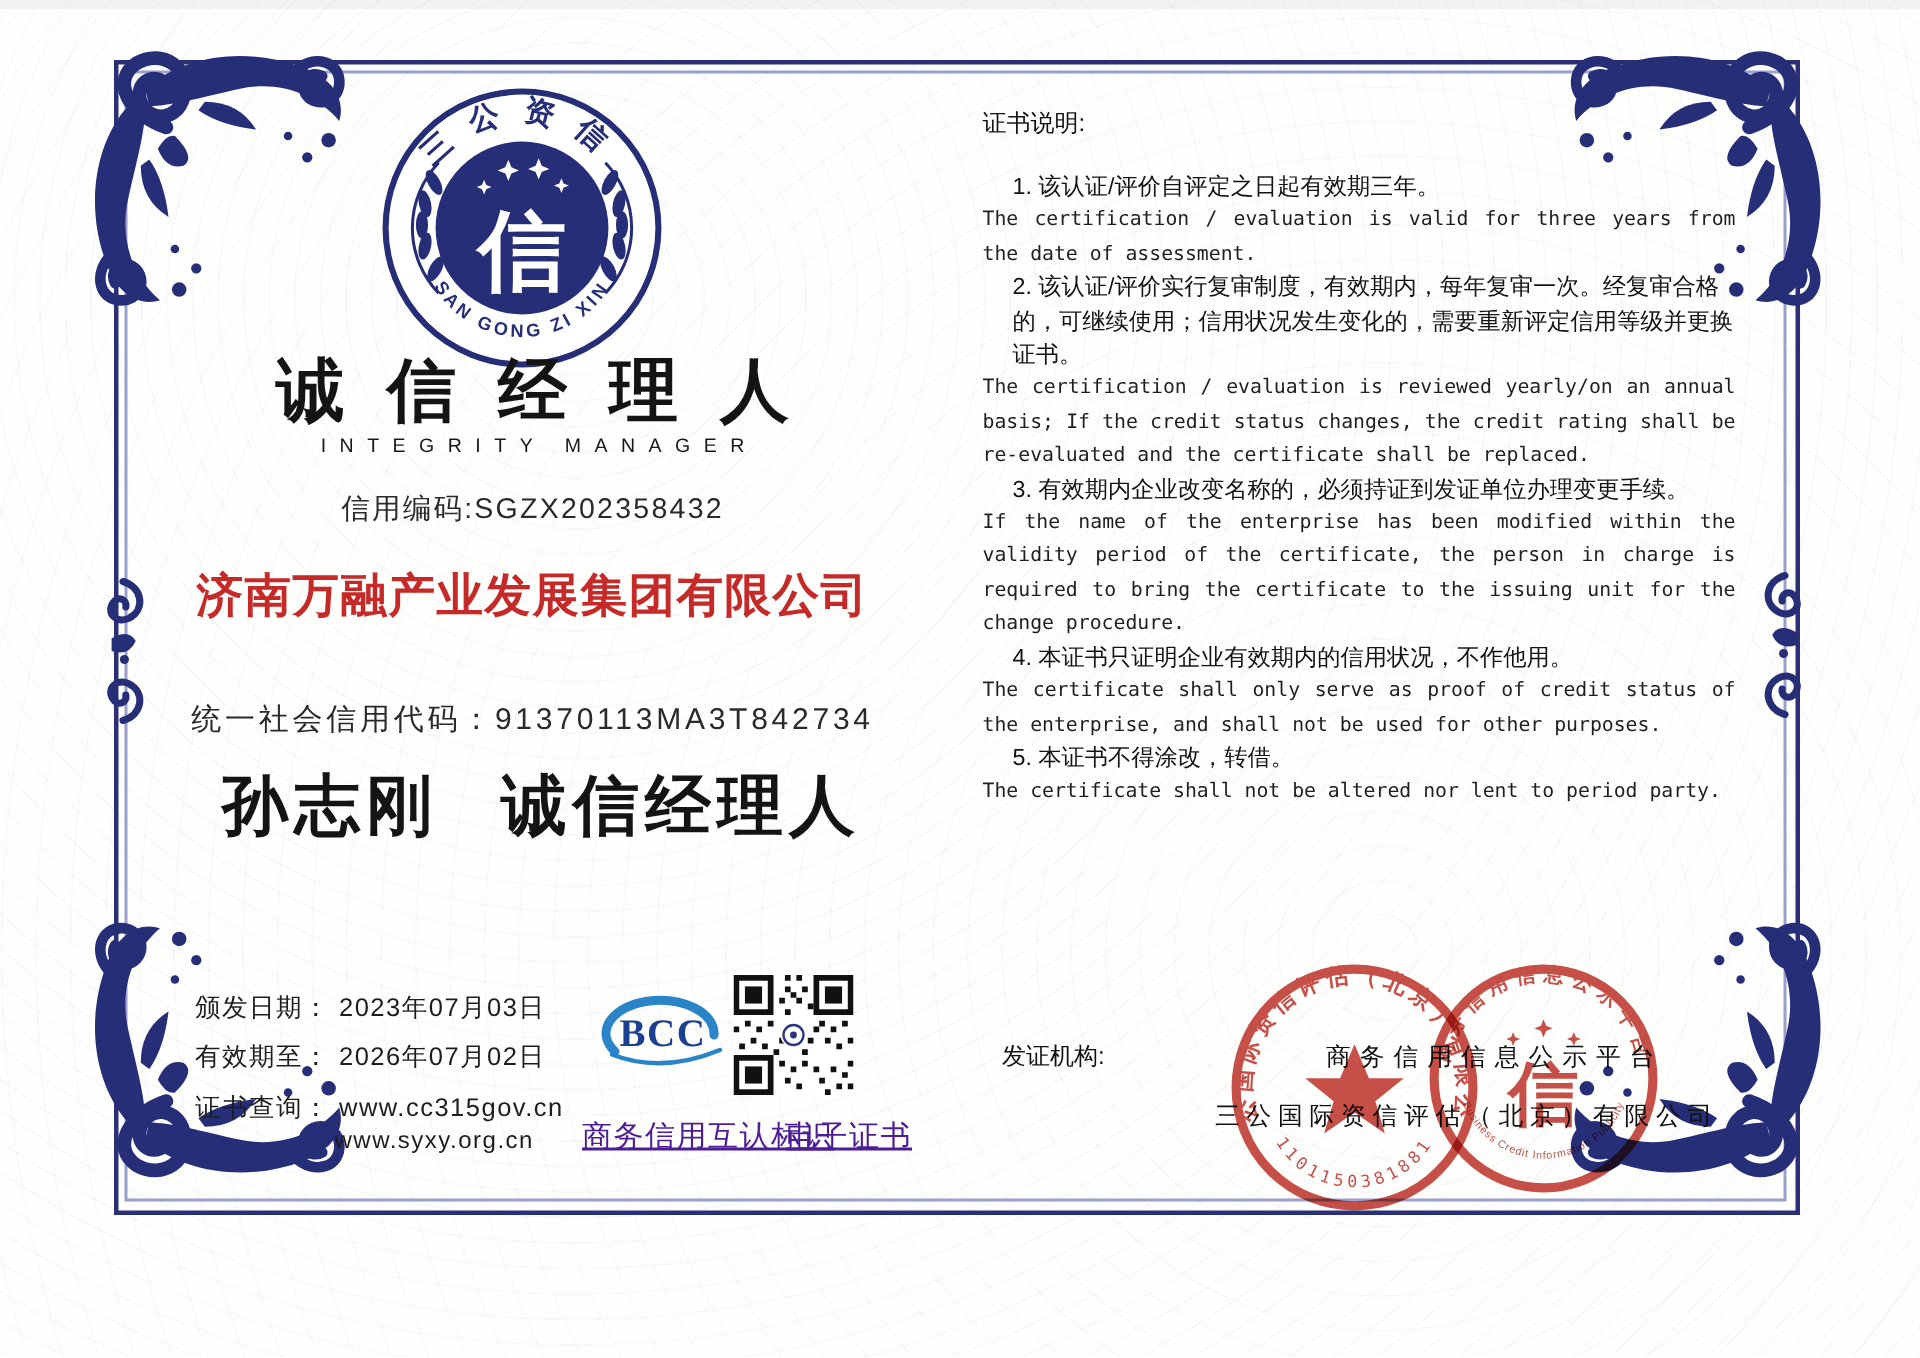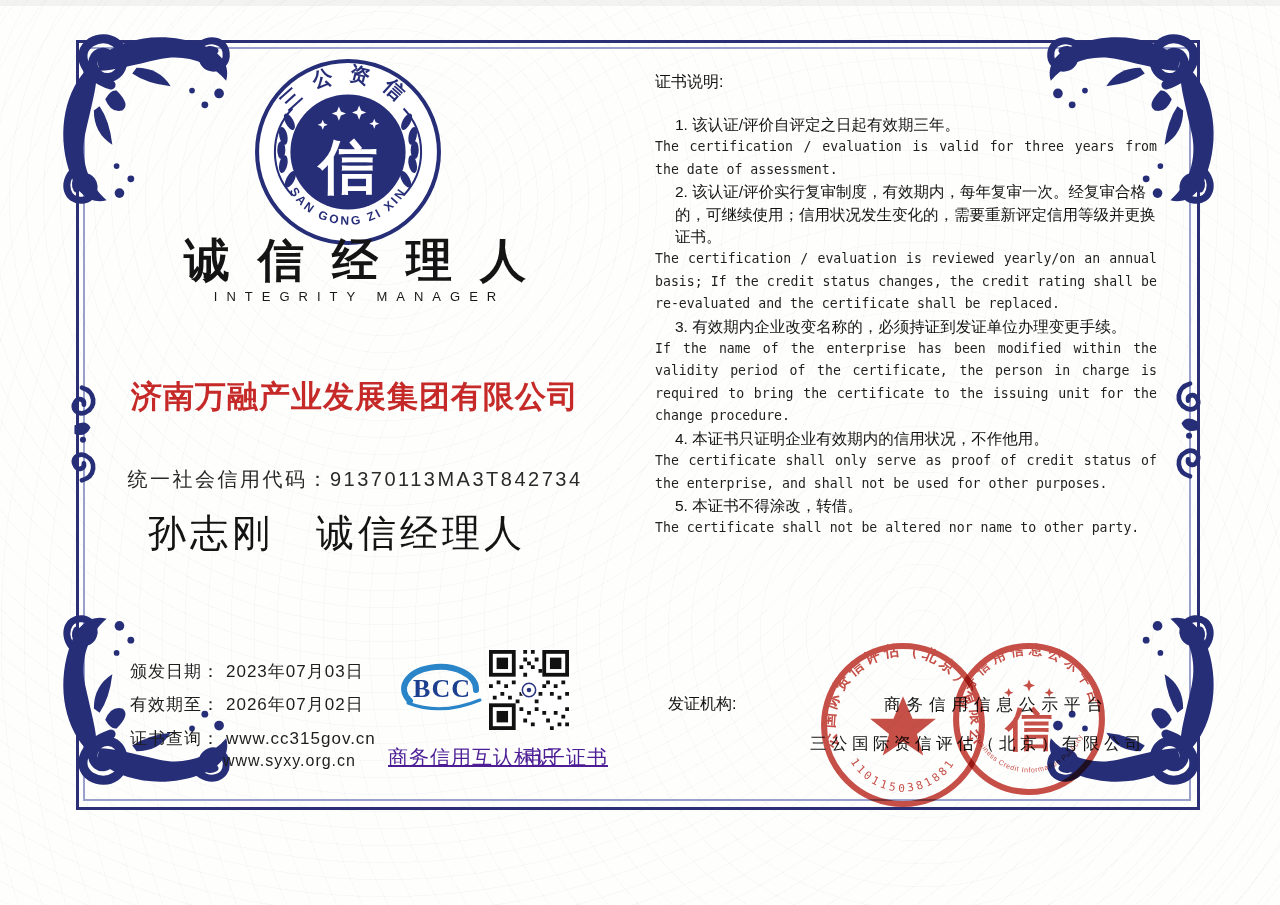--- a/index.html
+++ b/index.html
@@ -26,21 +26,21 @@
   .center{text-align:center;}
   .logo-svg{position:absolute;left:252px;top:56px;width:192px;height:192px;}
   .title{left:130px;top:230px;width:450px;font-family:"Liberation Serif","DejaVu Serif",serif;
          font-weight:bold;font-size:46px;letter-spacing:28px;text-indent:28px;color:#141414;}
   .subtitle{left:130px;top:289px;width:450px;font-weight:normal;font-size:13px;
             letter-spacing:9px;text-indent:9px;color:#181818;}
   .credit-line{left:130px;top:326px;width:450px;font-size:19px;letter-spacing:1.5px;color:#2a2a2a;}
   .company{left:70px;top:376px;width:570px;font-size:31px;font-weight:bold;color:#c52a28;letter-spacing:1px;}
   .uscc{left:70px;top:466px;width:570px;font-size:20px;letter-spacing:2.5px;color:#2a2a2a;}
   .holder{left:148px;top:508px;font-family:"Liberation Serif","DejaVu Serif",serif;
-          font-weight:normal;font-size:38px;letter-spacing:4px;color:#141414;}
+          font-weight:bold;font-size:44px;letter-spacing:4px;color:#141414;}
   .holder .gap{display:inline-block;width:42px;}
   .meta-row{position:absolute;left:130px;font-size:17px;letter-spacing:1px;color:#1d1d1d;}
   .meta-row .lbl{margin-right:6px;}
   .url2{position:absolute;left:223px;font-size:16px;letter-spacing:1px;color:#1d1d1d;}
   .bcc-svg{position:absolute;left:396px;top:656px;width:92px;height:62px;}
   .qr-svg{position:absolute;left:489px;top:650px;width:80px;height:80px;}
   .mark-lbl{position:absolute;font-size:20px;letter-spacing:1px;color:#4c1d95;text-decoration:underline;}
   .desc-head{left:655px;top:72px;font-size:16px;color:#111;}
   .desc{left:655px;top:114px;width:502px;}
   .desc p{margin:0;}
@@ -149,20 +149,23 @@
       <path transform="translate(86,57)" d="M0,-7 L2,-2 L7,0 L2,2 L0,7 L-2,2 L-7,0 L-2,-2 Z"></path>
       <path transform="translate(106,56)" d="M0,-7 L2,-2 L7,0 L2,2 L0,7 L-2,2 L-7,0 L-2,-2 Z"></path>
       <path transform="translate(121,67) scale(0.7)" d="M0,-7 L2,-2 L7,0 L2,2 L0,7 L-2,2 L-7,0 L-2,-2 Z"></path>
     </g>
     <text x="95" y="130" text-anchor="middle" font-size="58" font-weight="bold" fill="#ffffff" font-family="Liberation Serif, serif">信</text>
   </svg>
 
   <div class="abs title center">诚信经理人</div>
   <div class="abs subtitle center">INTEGRITY MANAGER</div>
 
+  <div class="abs credit-line center">
+    <span>信用编码:</span><span>SGZX202358432</span>
+  </div>
 
   <div class="abs company center">济南万融产业发展集团有限公司</div>
 
   <div class="abs uscc center">
     <span>统一社会信用代码：</span><span>91370113MA3T842734</span>
   </div>
 
   <div class="abs holder">
     <span>孙志刚</span><span class="gap"></span><span>诚信经理人</span>
   </div>
@@ -210,21 +213,21 @@
   <div class="abs desc">
     <p class="zh">1. 该认证/评价自评定之日起有效期三年。</p>
     <p class="en">The certification / evaluation is valid for three years from the date of assessment.</p>
     <p class="zh">2. 该认证/评价实行复审制度，有效期内，每年复审一次。经复审合格的，可继续使用；信用状况发生变化的，需要重新评定信用等级并更换证书。</p>
     <p class="en">The certification / evaluation is reviewed yearly/on an annual basis; If the credit status changes, the credit rating shall be re-evaluated and the certificate shall be replaced.</p>
     <p class="zh">3. 有效期内企业改变名称的，必须持证到发证单位办理变更手续。</p>
     <p class="en">If the name of the enterprise has been modified within the validity period of the certificate, the person in charge is required to bring the certificate to the issuing unit for the change procedure.</p>
     <p class="zh">4. 本证书只证明企业有效期内的信用状况，不作他用。</p>
     <p class="en">The certificate shall only serve as proof of credit status of the enterprise, and shall not be used for other purposes.</p>
     <p class="zh">5. 本证书不得涂改，转借。</p>
-    <p class="en">The certificate shall not be altered nor name to other party.</p>
+    <p class="en">The certificate shall not be altered nor lent to period party.</p>
   </div>
 
   <div class="abs issuer-lbl">发证机构:</div>
   <div class="abs issuer-l1">商务信用信息公示平台</div>
   <div class="abs issuer-l2">三公国际资信评估（北京）有限公司</div>
 
   <svg class="seal seal1" viewBox="0 0 168 168">
     <circle cx="84" cy="84" r="78" fill="none" stroke="#bf372e" stroke-width="6"></circle>
     <defs>
       <path id="s1top" d="M 20,106 A 68,68 0 1 1 148,106"></path>

